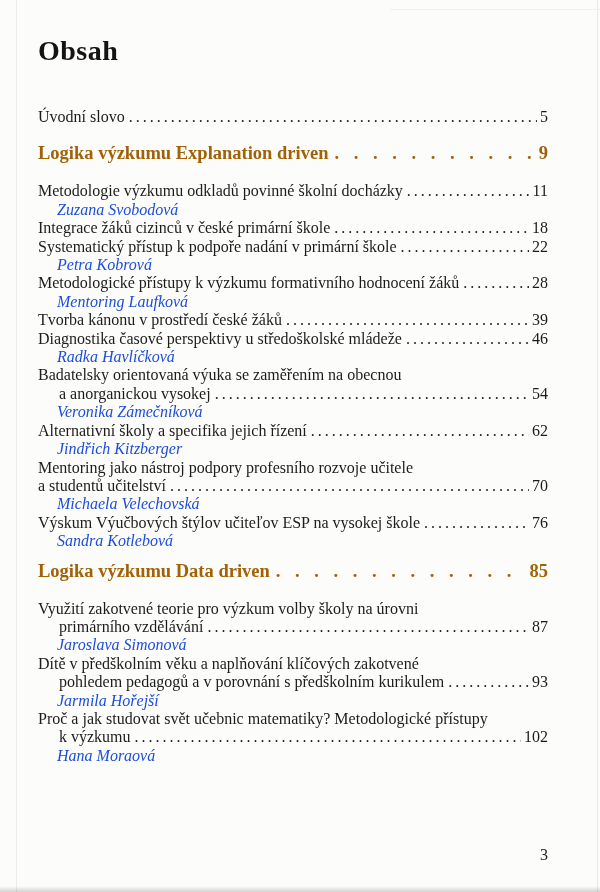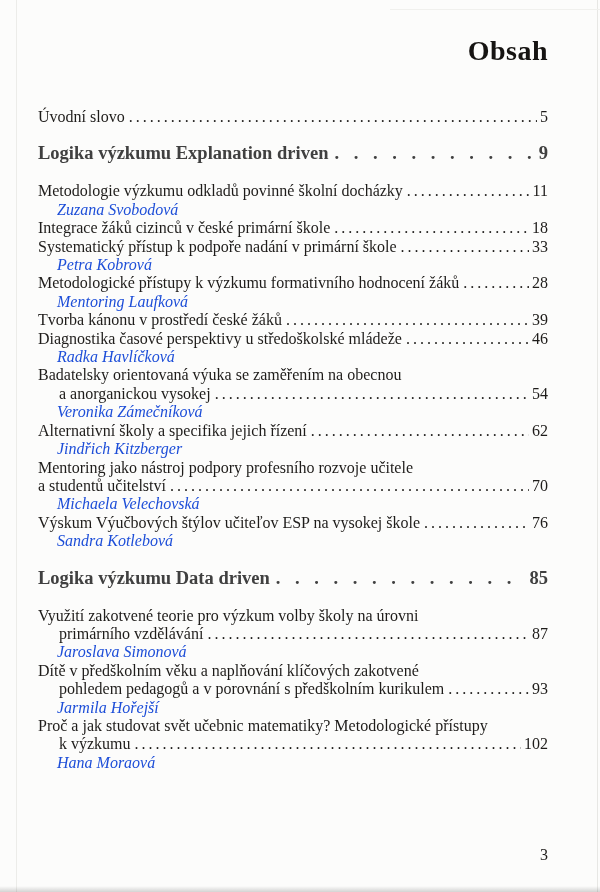--- a/index.html
+++ b/index.html
@@ -23,21 +23,21 @@
   .edge-bottom{ position:absolute; left:0; right:0; bottom:0; height:6px;
                 background:linear-gradient(to bottom, rgba(0,0,0,0), rgba(0,0,0,0.16)); }
 
   .content {
     position: absolute;
     left: 38px; right: 52px; top: 0;
   }
   .doc-title {
     margin-top: 34px;
     margin-bottom: 40px;
-    text-align: right;
+    text-align: left;
     font-size: 28px;
     line-height: 34px;
     font-weight: bold;
     letter-spacing: 0.5px;
     color: #161412;
   }
   .toc { font-size: 16px; line-height: 18.4px; }
 
   .row { display: flex; align-items: flex-start; font-family: Liberation Serif, serif; }
   .txt { white-space: nowrap; flex: 0 0 auto; }
@@ -53,22 +53,22 @@
     letter-spacing: 3px;
   }
   .pg { flex: 0 0 auto; white-space: nowrap; }
 
   .front-row { margin-bottom: 15px; }
 
   .heading-row {
     font-weight: bold;
     font-size: 18.5px;
     line-height: 24px;
-    color: #404040;
-    margin-top: 15px;
+    color: #a16207;
+    margin-top: 8px;
     margin-bottom: 17px;
   }
   .heading-row .lead::after {
     content: ". . . . . . . . . . . . . . . . . . . . . . . . . . . . . . . . . . . . . . . . . . . . . . . .";
     letter-spacing: 5px;
   }
   .heading-row .lead { margin-left: 6px; margin-right: 4px; }
 
   .author {
     font-style: italic;
@@ -122,21 +122,21 @@
 
       <div class="row">
         <span class="txt">Integrace žáků cizinců v české primární škole</span>
         <span class="lead"></span>
         <span class="pg">18</span>
       </div>
 
       <div class="row">
         <span class="txt">Systematický přístup k podpoře nadání v primární škole</span>
         <span class="lead"></span>
-        <span class="pg">33</span>
+        <span class="pg">22</span>
       </div>
       <div class="author">Petra Kobrová</div>
 
       <div class="row">
         <span class="txt">Metodologické přístupy k výzkumu formativního hodnocení žáků</span>
         <span class="lead"></span>
         <span class="pg">28</span>
       </div>
       <div class="author">Mentoring Laufková</div>
 

